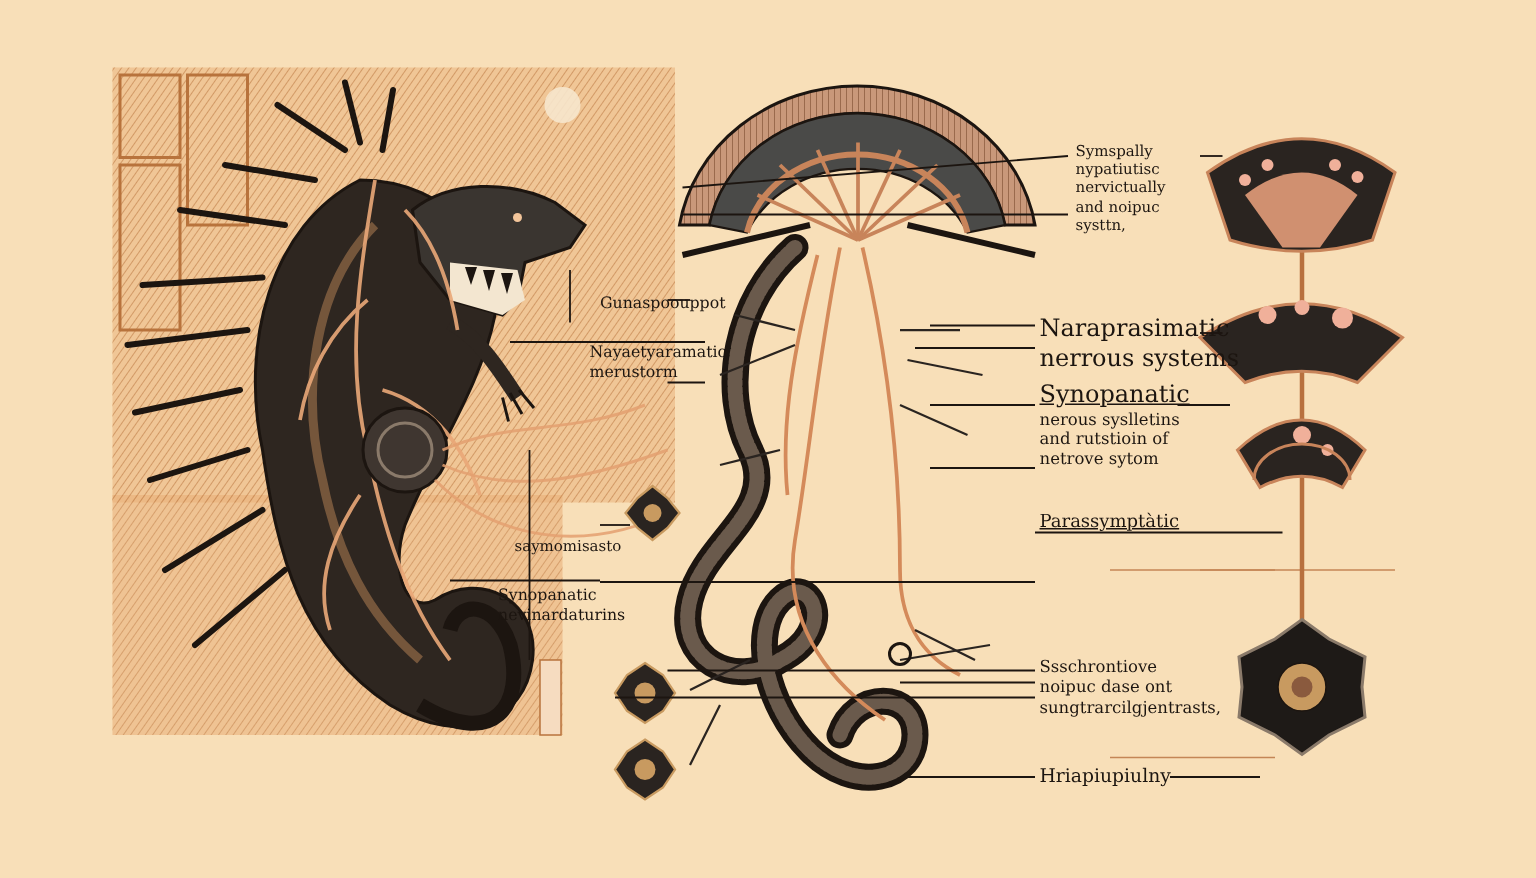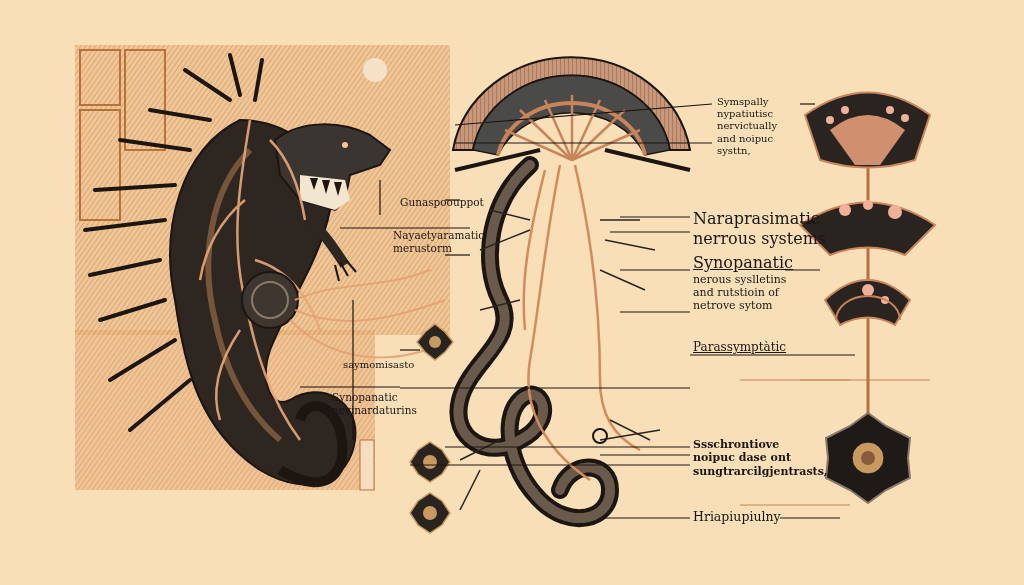--- a/index.html
+++ b/index.html
@@ -13,21 +13,21 @@
   svg.art { position:absolute; left:0; top:0; width:1024px; height:585px; }
   .lbl { position:absolute; font-family:"DejaVu Serif", serif; color:#1c1510; line-height:1.22; white-space:nowrap; }
   .title { left:678px; top:50px; font-size:17px; letter-spacing:0.2px; }
   .l1 { left:717px; top:96px; font-size:10px; }
   .l2 { left:693px; top:209px; font-size:16px; }
   .l3 { left:693px; top:253px; font-size:11px; }
   .l3 .head { font-size:16px; text-decoration:underline; }
   .l4 { left:693px; top:340px; font-size:12px; }
   .l4 .head { text-decoration:underline; }
   .l4 .body { font-size:11px; margin-top:10px; }
-  .l5 { left:693px; top:438px; font-size:11px;font-weight:bold; }
+  .l5 { left:693px; top:438px; font-size:11px; }
   .l6 { left:693px; top:509px; font-size:12.5px; }
   .c1 { left:388px; top:196px; font-size:10.5px;margin-left:12px; }
   .c2 { left:393px; top:229px; font-size:10.5px; }
   .c3 { left:343px; top:343px; font-size:10px;margin-top:16px; }
   .c4 { left:332px; top:391px; font-size:10.5px; }
 </style>
 </head>
 <body>
 
 <div class="stage">

